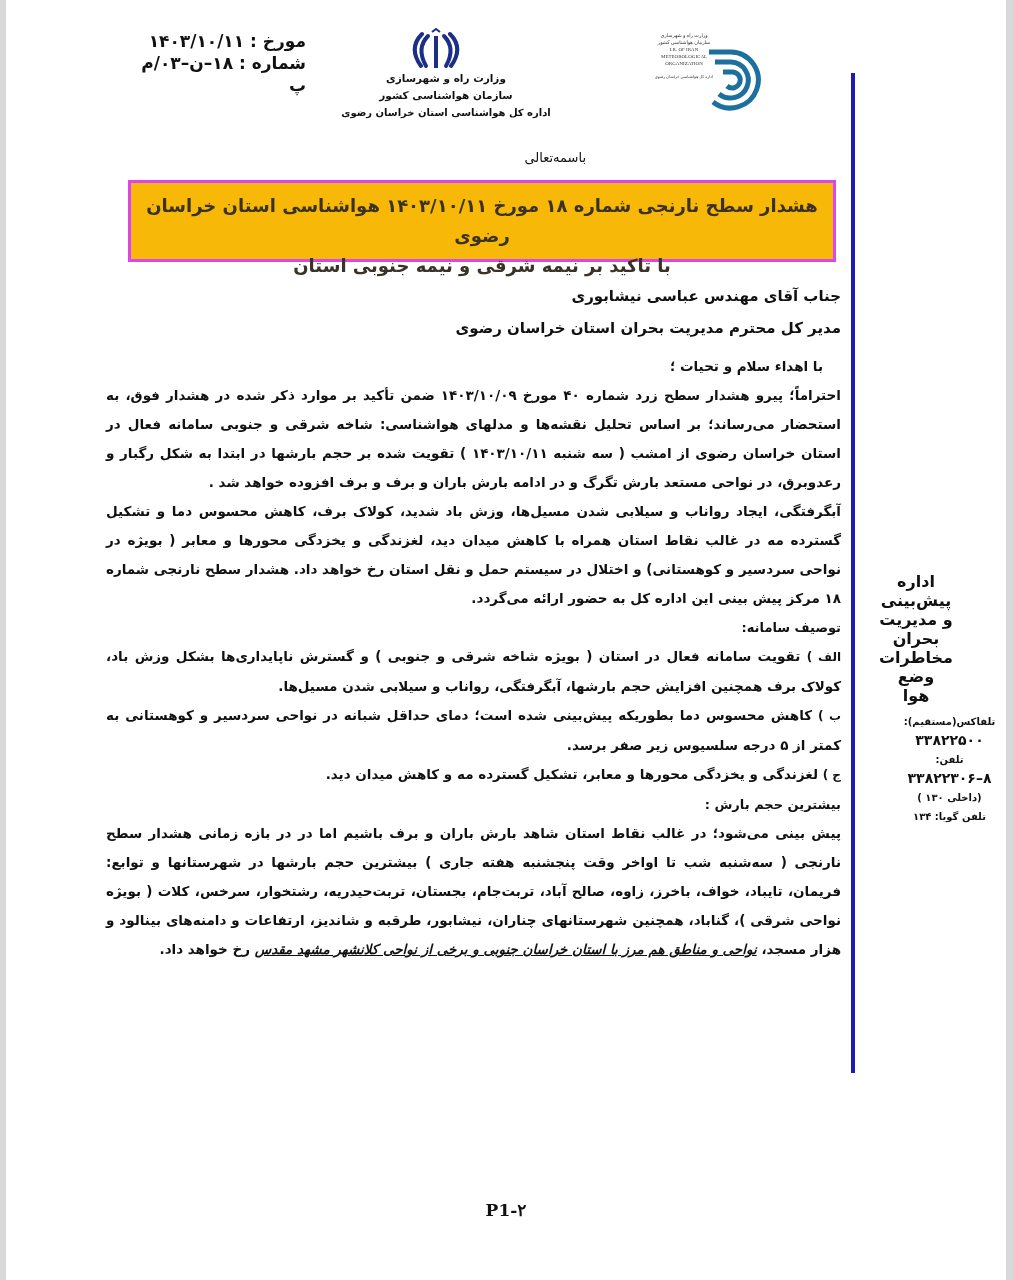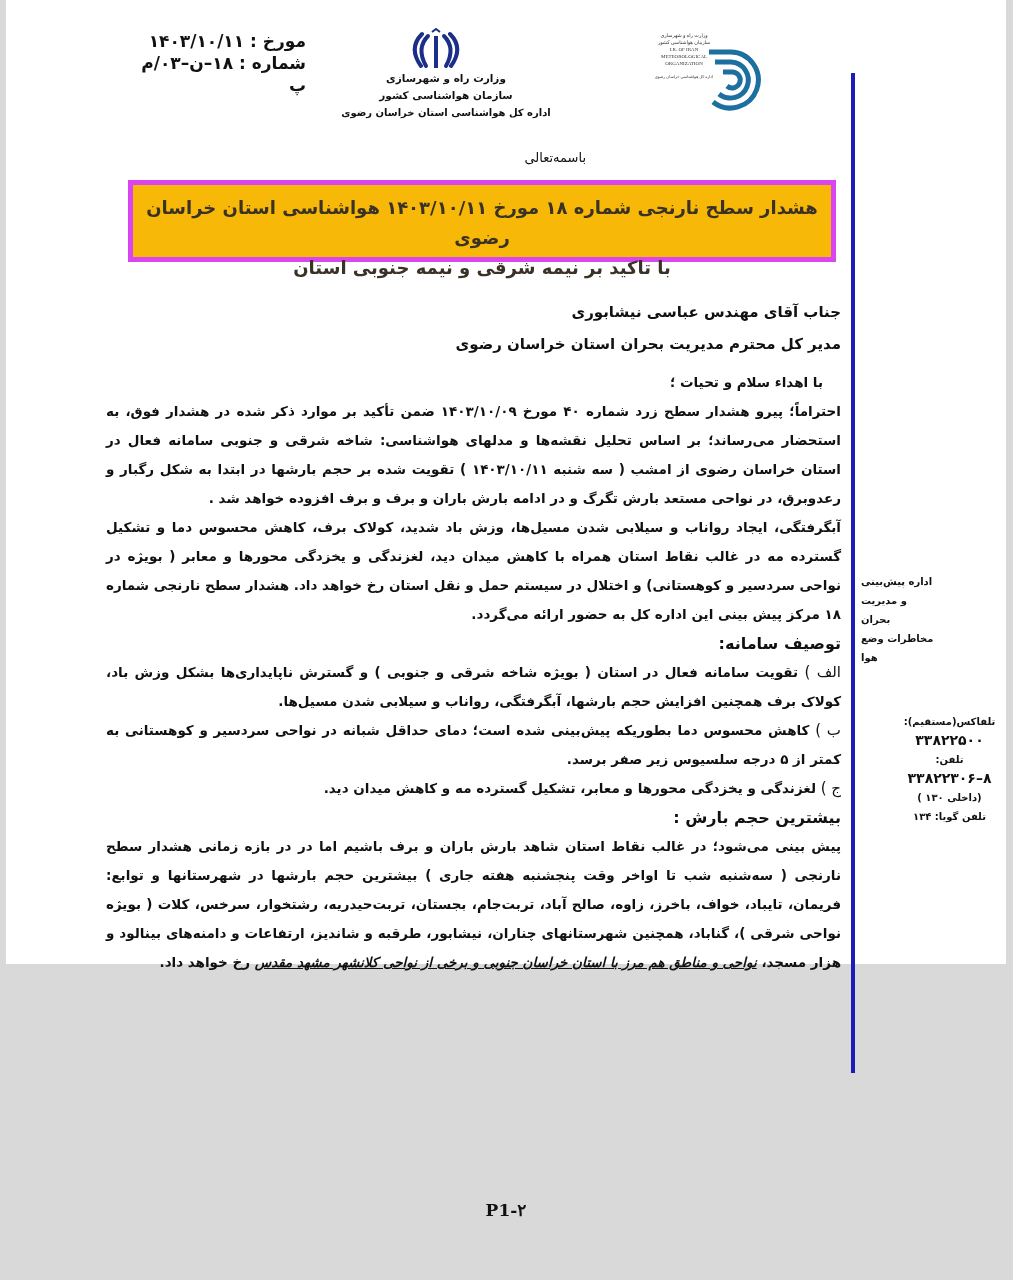--- a/index.html
+++ b/index.html
@@ -1,19 +1,19 @@
 <!DOCTYPE html>
 <html><head>
 <meta charset="utf-8">
 <style>
   * { box-sizing: border-box; margin: 0; padding: 0; }
   html, body { width: 1013px; height: 1280px; background: #d9d9d9; overflow: hidden; }
   body { font-family: "DejaVu Sans", "Liberation Sans", sans-serif; color: #111; }
   .page {
-    position: absolute; left: 6px; top: 0; width: 1000px; height: 964px;
+    position: absolute; left: 6px; top: 0; width: 1000px; height: 1280px;
     background: #ffffff;
   }
   
   .meta {
     position: absolute; left: 120px; top: 30px; width: 180px;
     direction: rtl; text-align: right; font-weight: bold; font-size: 17px; line-height: 22px;
   }
   .emblem {
     position: absolute; left: 400px; top: 28px; width: 60px; height: 40px;
   }
@@ -28,48 +28,48 @@
   .irimo-text {
     position: absolute; left: 0; top: 0; width: 66px; font-size: 5px; line-height: 7px;
     text-align: center; font-family: "Liberation Serif", serif; color: #333;
   }
   .bismillah {
     position: absolute; left: 380px; top: 150px; width: 200px;
     text-align: right; direction: rtl; font-size: 13px;
   }
   .banner {
     position: absolute; left: 122px; top: 180px; width: 708px; height: 82px;
-    background: #f8b808; border: 5px solid #d946ef;
+    background: #f8b808; border: 3px solid #d946ef;
     direction: rtl; text-align: center; font-weight: bold; font-size: 18px; line-height: 30px;
     color: #3a3226; padding-top: 8px;
   }
   
   .vline {
     position: absolute; left: 845px; top: 73px; width: 4px; height: 1000px; background: #1c1cb8;
   }
   .side-dept {
     position: absolute; left: 855px; top: 572px; width: 110px;
-    direction: rtl; text-align: left; font-weight: bold; font-size: 10px; line-height: 19px;
+    direction: rtl; text-align: center; font-weight: bold; font-size: 16px; line-height: 19px;
   }
   .side-contact {
     position: absolute; left: 850px; top: 712px; width: 115px;
     direction: rtl; text-align: center; font-weight: bold; font-size: 10px; line-height: 19px; margin-left: 36px;
   }
   .side-contact .num { font-size: 14px; }
   
   .body {
-    position: absolute; left: 100px; top: 296px; width: 735px;
+    position: absolute; left: 100px; top: 280px; width: 735px;
     direction: rtl; text-align: justify; font-size: 13.5px; line-height: 29px;
   }
   .addressee { font-weight: bold; font-size: 15px; line-height: 32px; text-align: right; }
   .greet { margin-top: 8px; padding-right: 18px; font-weight: bold; }
   .para { font-weight: bold; text-indent: 0; }
   .para + .para { }
-  .sect-title { font-weight: bold; font-size: 16px; }
-  .item-label { font-weight: 400; font-size: 15px; margin-top: 24px; }
+  .sect-title { font-weight: bold; font-size: 13px; }
+  .item-label { font-weight: 700; font-size: 12px; margin-top: 24px; }
   .u { text-decoration: underline; font-style: italic; }
   .footer-code {
     position: absolute; left: 400px; top: 1200px; width: 200px; text-align: center;
     font-weight: bold; font-size: 17px; font-family: "DejaVu Serif", serif;
   }
 </style>
 </head>
 <body>
 
 <div class="page">

